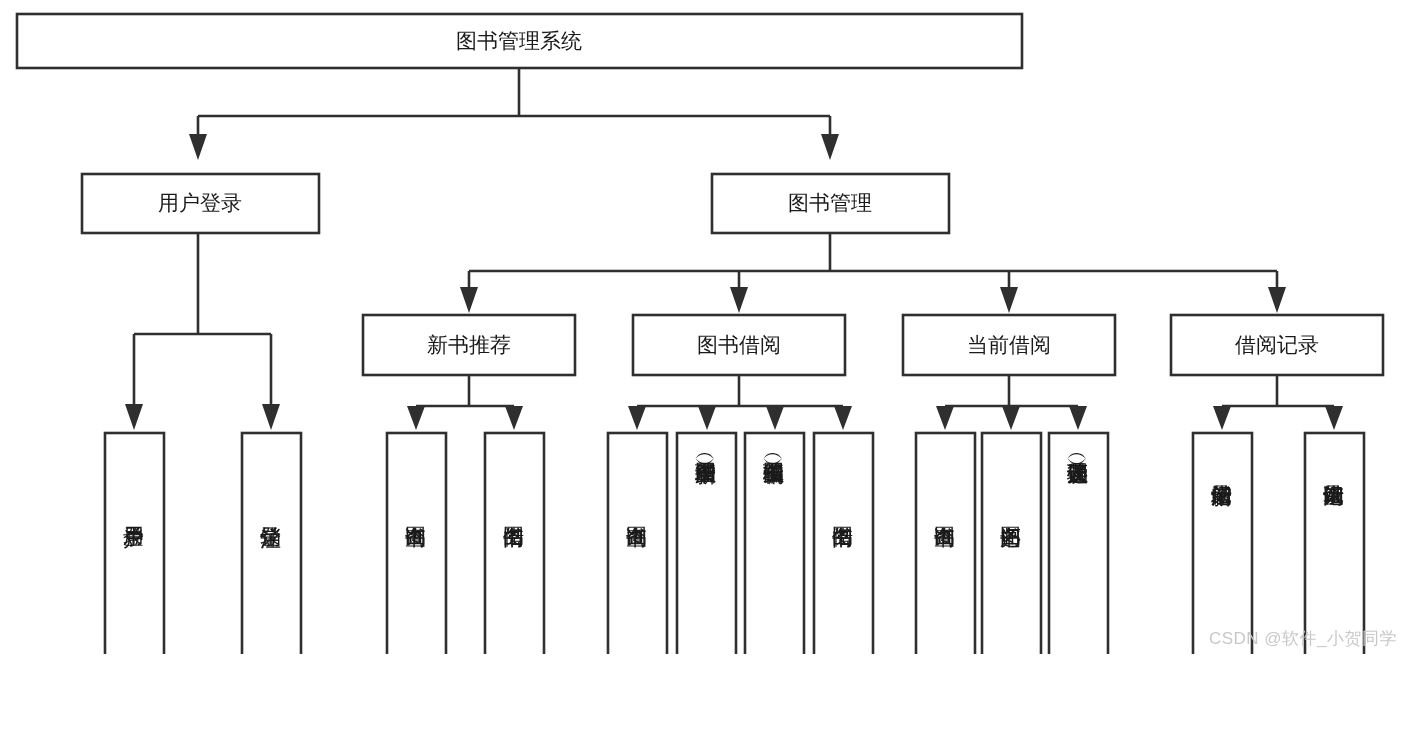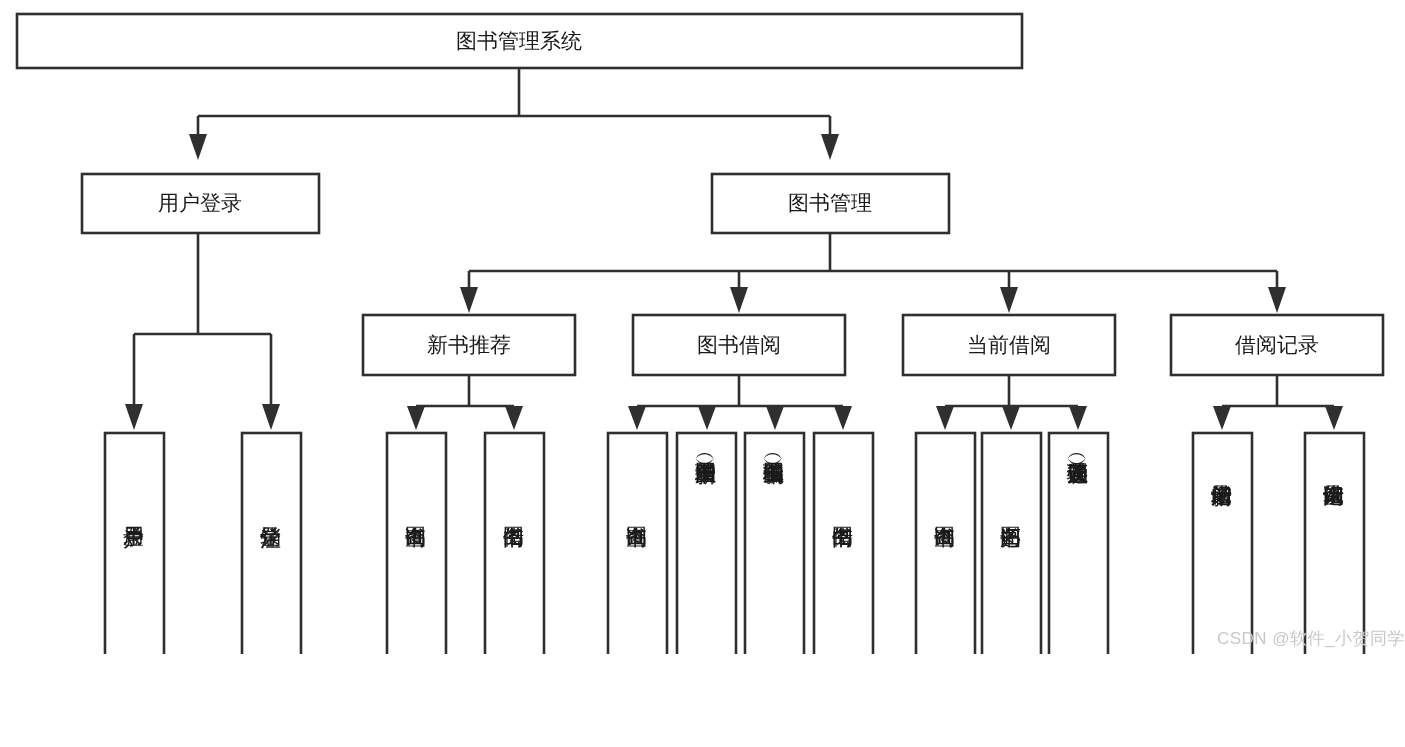--- a/index.html
+++ b/index.html
@@ -51,21 +51,21 @@
     stroke-width: 2.6;
     fill: none;
     stroke-linecap: butt;
   }
   .arrow-head {
     fill: #2f2f2f;
     stroke: none;
   }
   .watermark {
     position: absolute;
-    right: 0;
+    right: 8px;
     bottom: 4px;
     font-family: "Liberation Sans", "DejaVu Sans", sans-serif;
     font-size: 17px;
     color: #c8c8c8;
     letter-spacing: 0.5px;
     user-select: none;
     pointer-events: none;
     white-space: nowrap;
   }
 </style>

